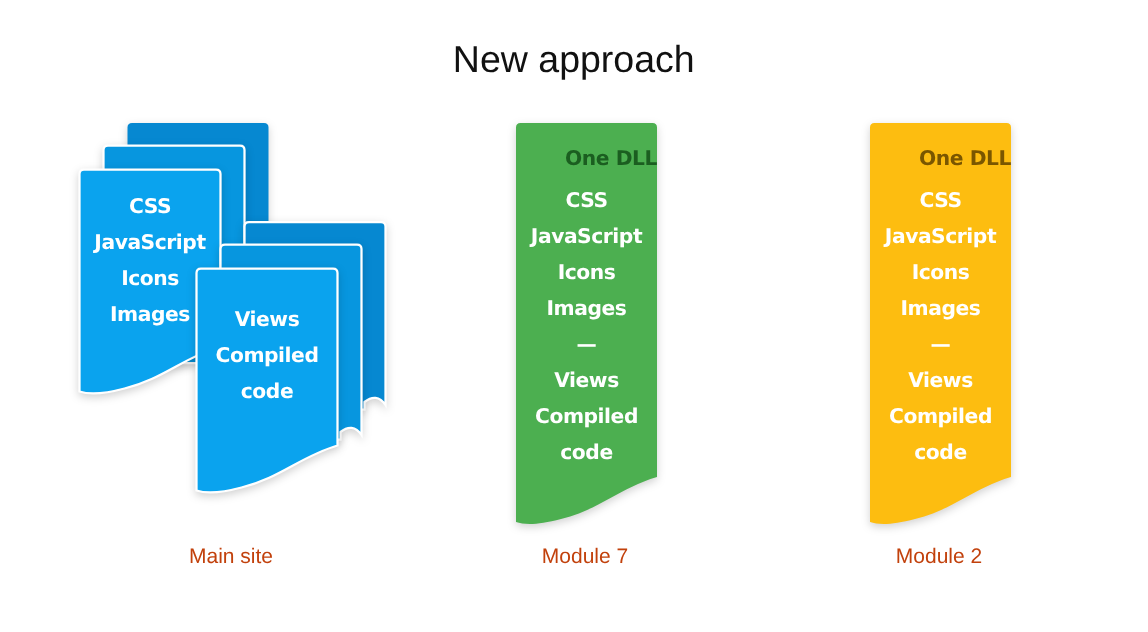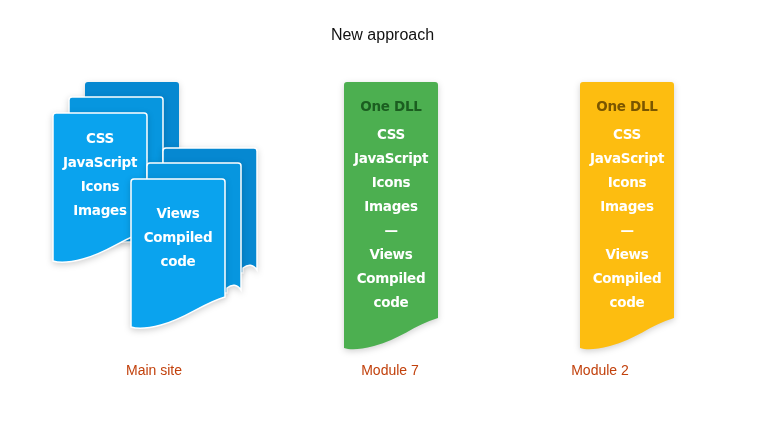--- a/index.html
+++ b/index.html
@@ -1,26 +1,26 @@
 <!DOCTYPE html>
 <html><head>
   <meta charset="utf-8">
   <style>
     html, body { margin: 0; padding: 0; background: #ffffff; }
     body { width: 765px; height: 421px; position: relative; overflow: hidden;
            font-family: "DejaVu Sans", "Liberation Sans", sans-serif; }
     .title { position: absolute; left: 0; width: 765px; top: 26px; text-align: center;
-             font-size: 16px; color: #111; font-family: "Liberation Sans", sans-serif; }
+             font-size: 25px; color: #111; font-family: "Liberation Sans", sans-serif; }
     .caption { position: absolute; top: 362px; font-size: 14px; color: #c2410c; text-align: center;
                width: 160px; font-family: "Liberation Sans", sans-serif; }
     svg.doc { position: absolute; overflow: visible; }
     .doctext { position: absolute; text-align: center; color: #fff; font-weight: bold;
                font-size: 13.5px; line-height: 24px; font-family: "DejaVu Sans", sans-serif;
                letter-spacing: -0.3px; }
-    .doctext .dll { font-size: 13.5px; margin-bottom: 4px; }
+    .doctext .dll { font-size: 13.5px; margin-bottom: 4px; text-align: right; }
   </style>
 </head>
 <body>
 
 <div class="title">New approach</div>
 
 <div>
   <svg class="doc" style="left:85px;top:82px" width="94" height="140">
       <path class="p-back" d="M3,0 H91 Q94,0 94,3 V140 H0 V3 Q0,0 3,0 Z" fill="#0688d1" style="filter: drop-shadow(rgba(0, 0, 0, 0.18) 0px 2px 3px);"></path>
     </svg>
@@ -80,14 +80,14 @@
     <div class="dll" style="color:#7a5600">One DLL</div>
     <div>CSS</div>
     <div>JavaScript</div>
     <div>Icons</div>
     <div>Images</div>
     <div>—</div>
     <div>Views</div>
     <div>Compiled</div>
     <div>code</div>
   </div>
-  <div class="caption" style="left:520px;">Module 2</div>
+  <div class="caption" style="left:546px;">Module 2</div>
 </div>
 
 </body></html>

